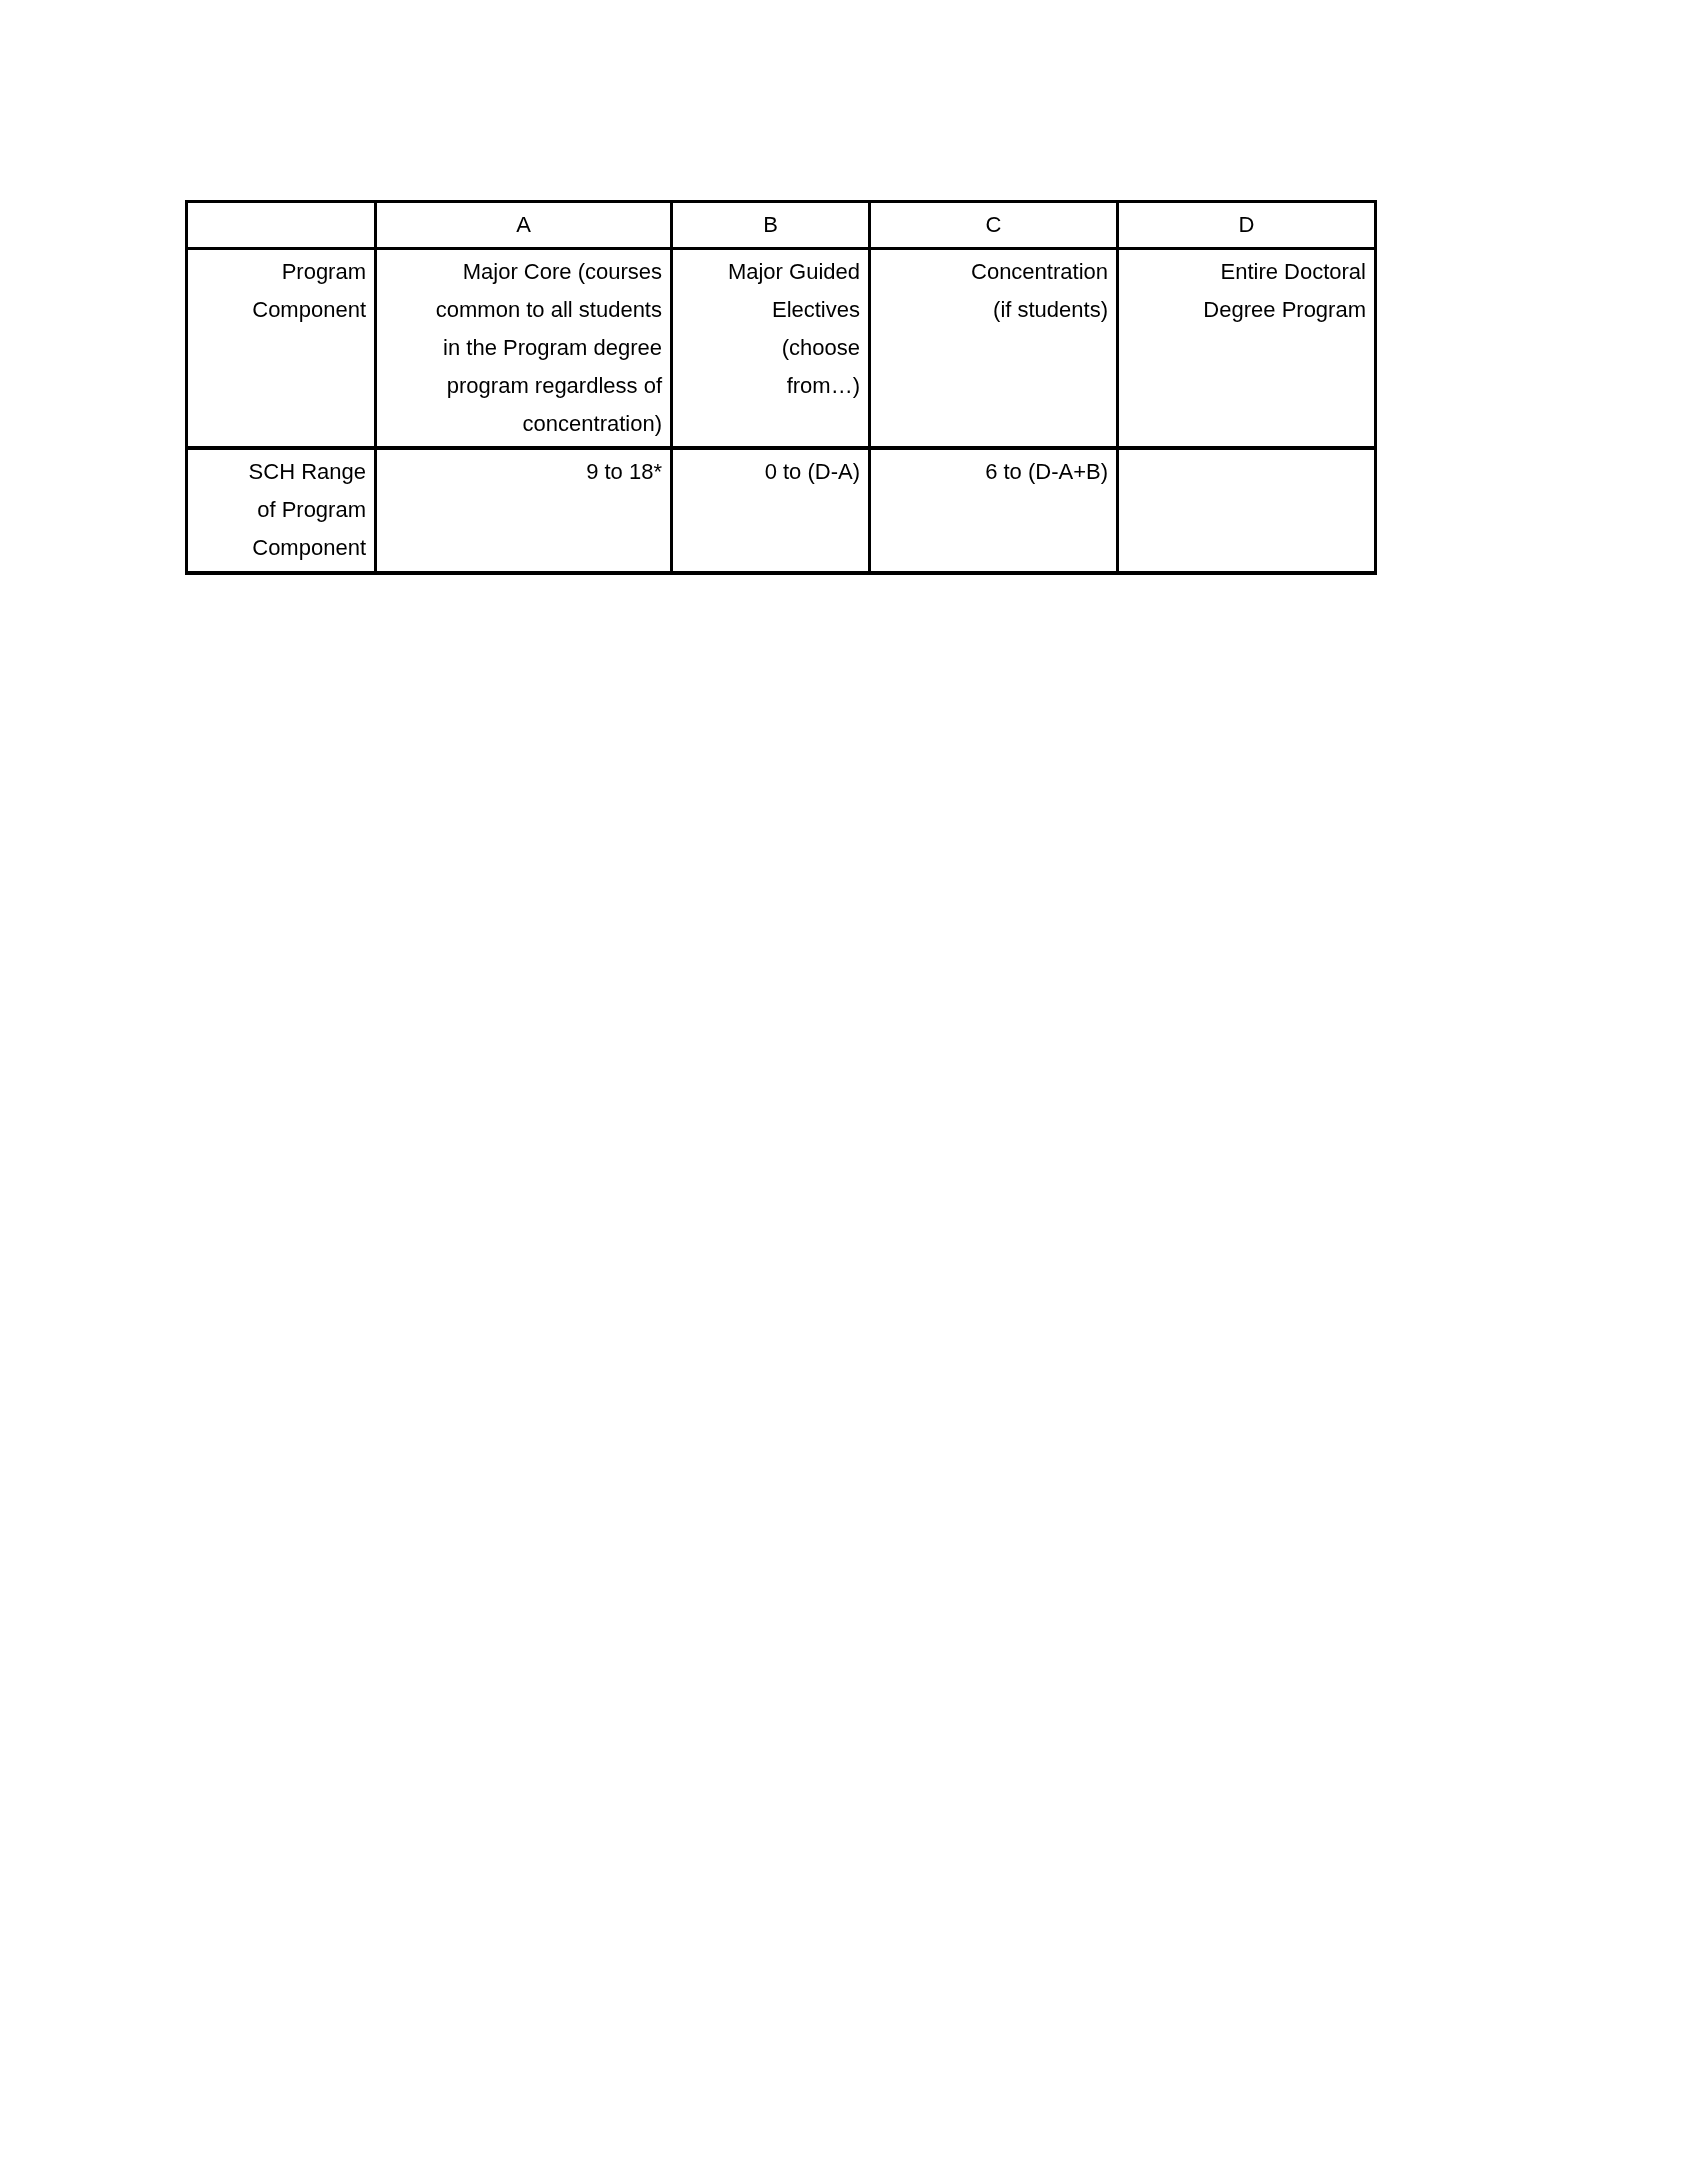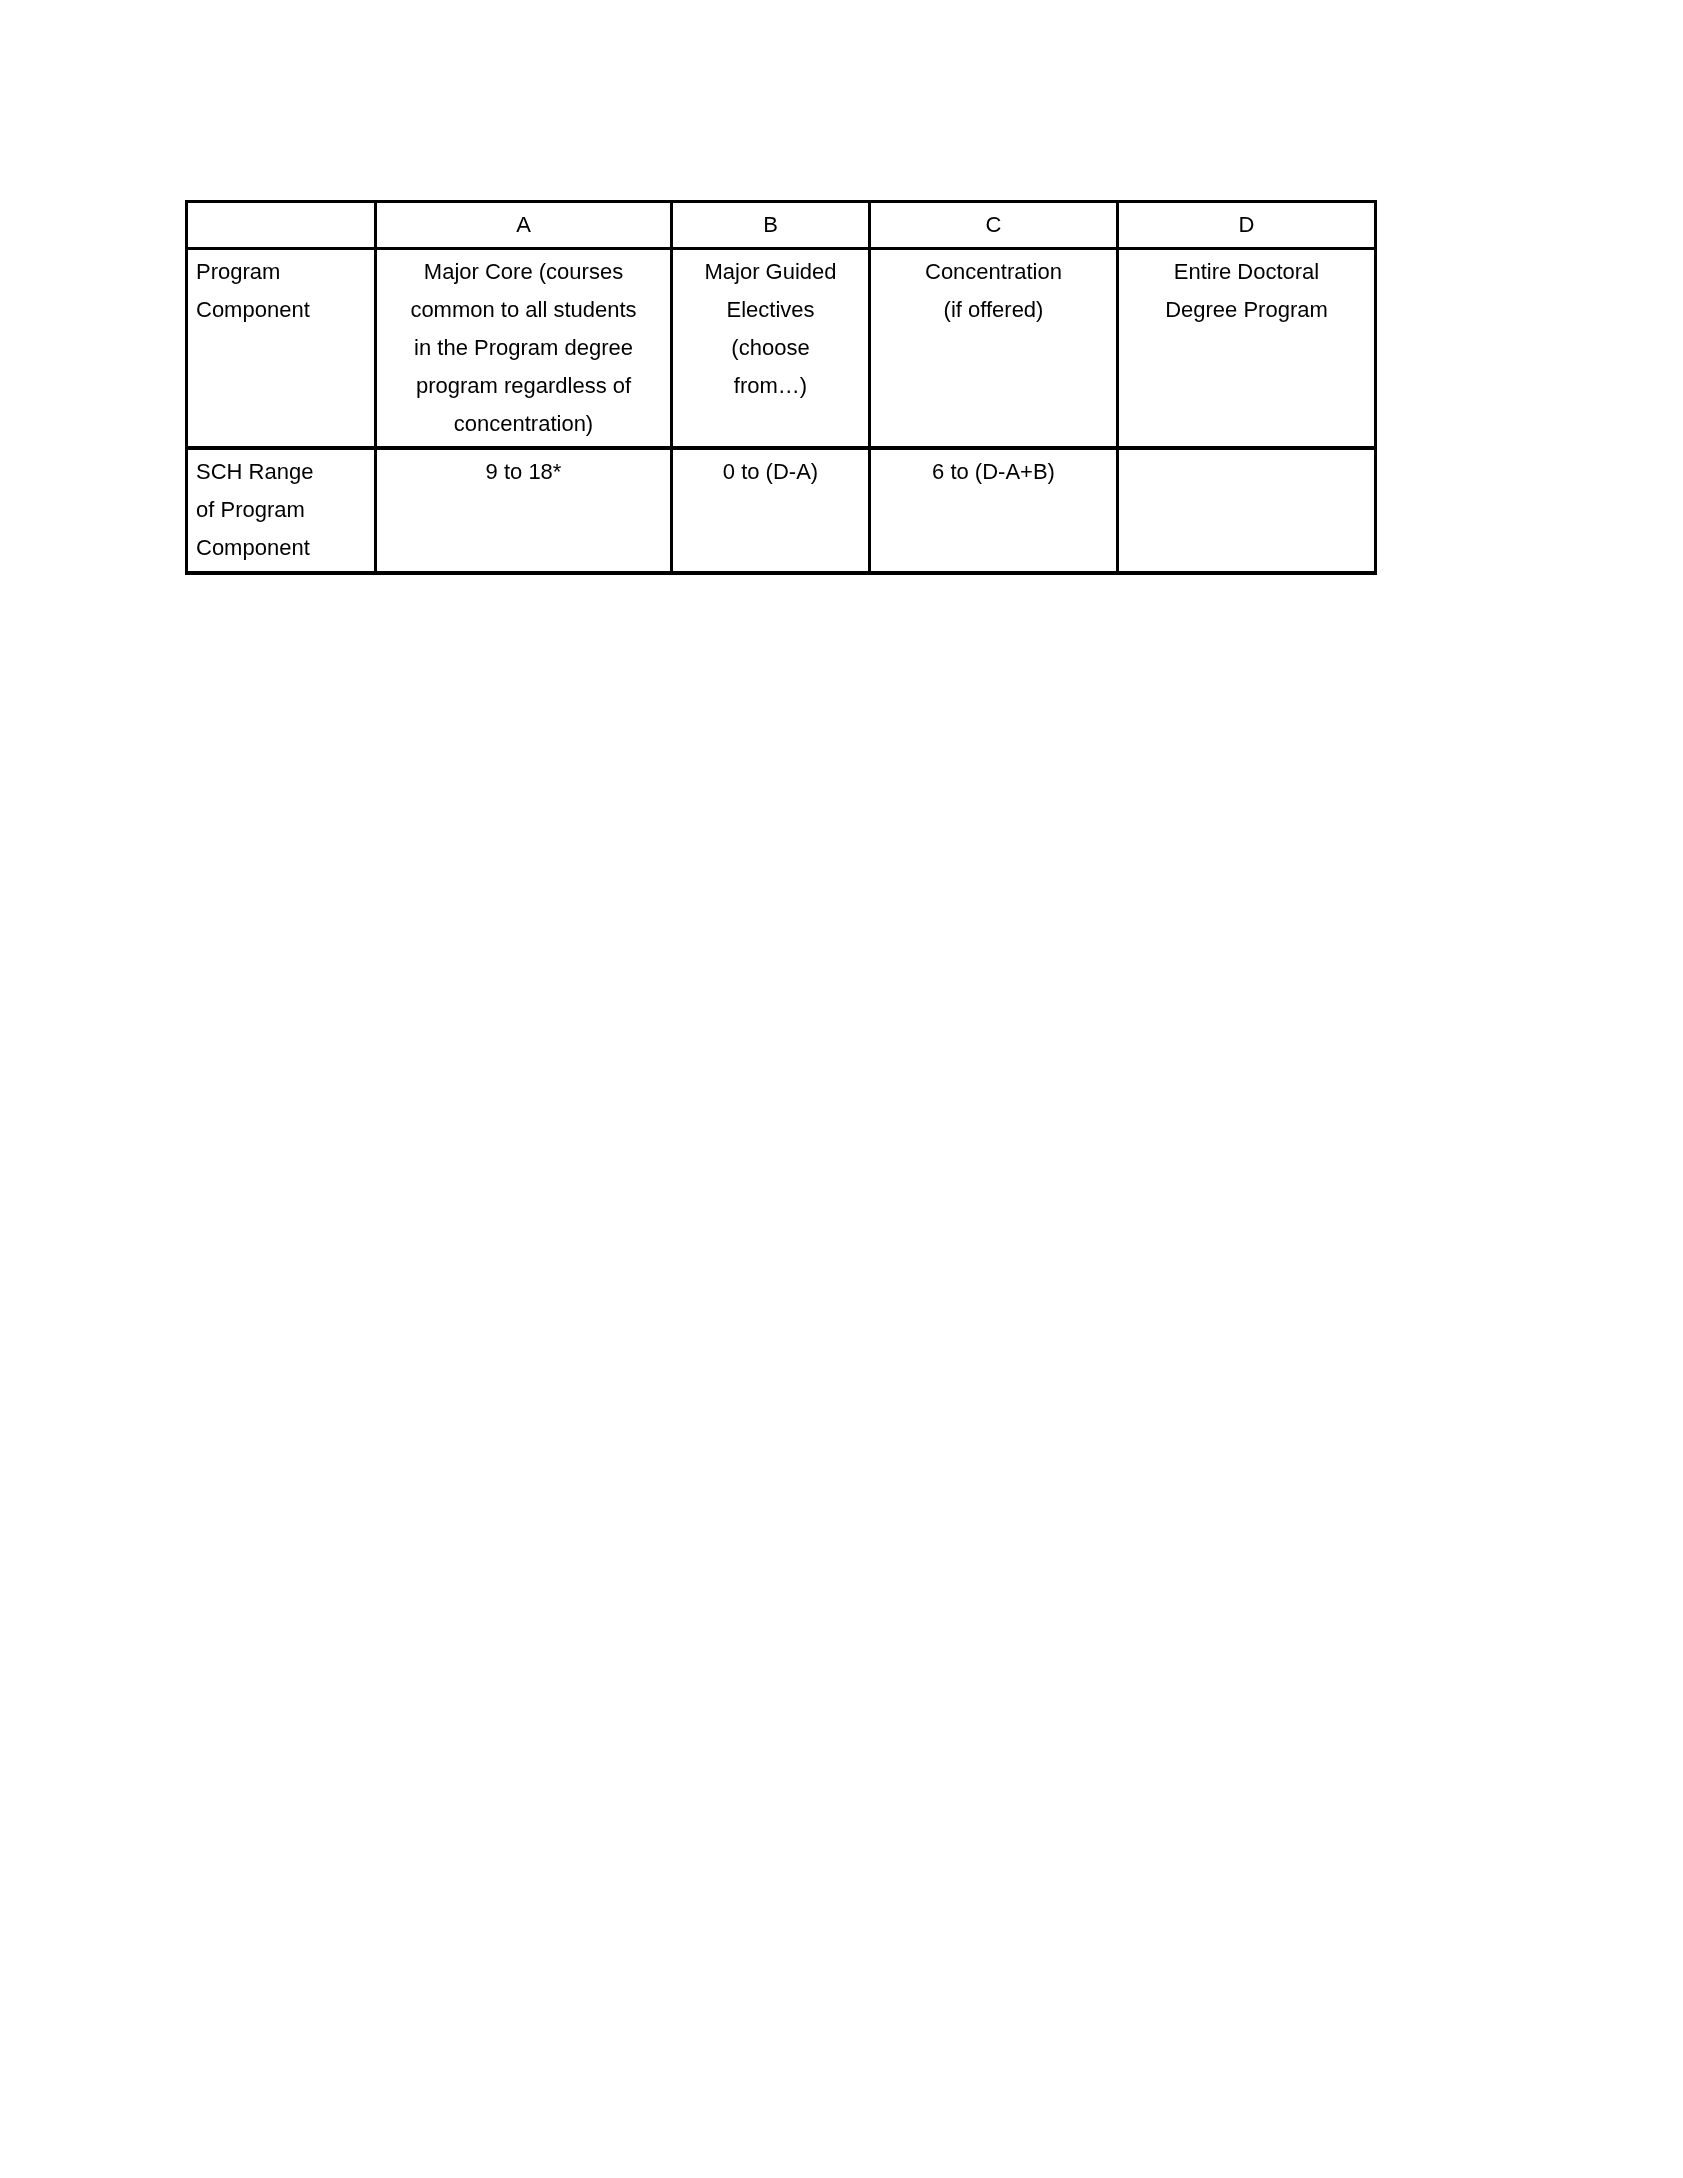--- a/index.html
+++ b/index.html
@@ -43,20 +43,21 @@
     text-align: left;
     font-weight: bold;
     font-size: 23px;
   }
   .data-cell {
     text-align: center;
   }
   
   tr.r-program td, tr.r-sch td, tr.r-subtotal td {
     border-bottom-width: 4px;
+    text-align: right;
   }
   tr.r-header th {
     border-bottom-width: 3px;
   }
 </style>
 </head>
 <body>
 
 <div class="page">
   <table class="doc-table">
@@ -81,21 +82,21 @@
       <td class="data-cell">Major Core (courses
 common to all students
 in the Program degree
 program regardless of
 concentration)</td>
       <td class="data-cell">Major Guided
 Electives
 (choose
 from…)</td>
       <td class="data-cell">Concentration
-(if offered)</td>
+(if students)</td>
       <td class="data-cell">Entire Doctoral
 Degree Program</td>
     </tr>
     <tr class="r-sch" style="height:125px">
       <td class="label-cell">SCH Range
 of Program
 Component</td>
       <td class="data-cell">9 to 18*</td>
       <td class="data-cell">0 to (D-A)</td>
       <td class="data-cell">6 to (D-A+B)</td>

